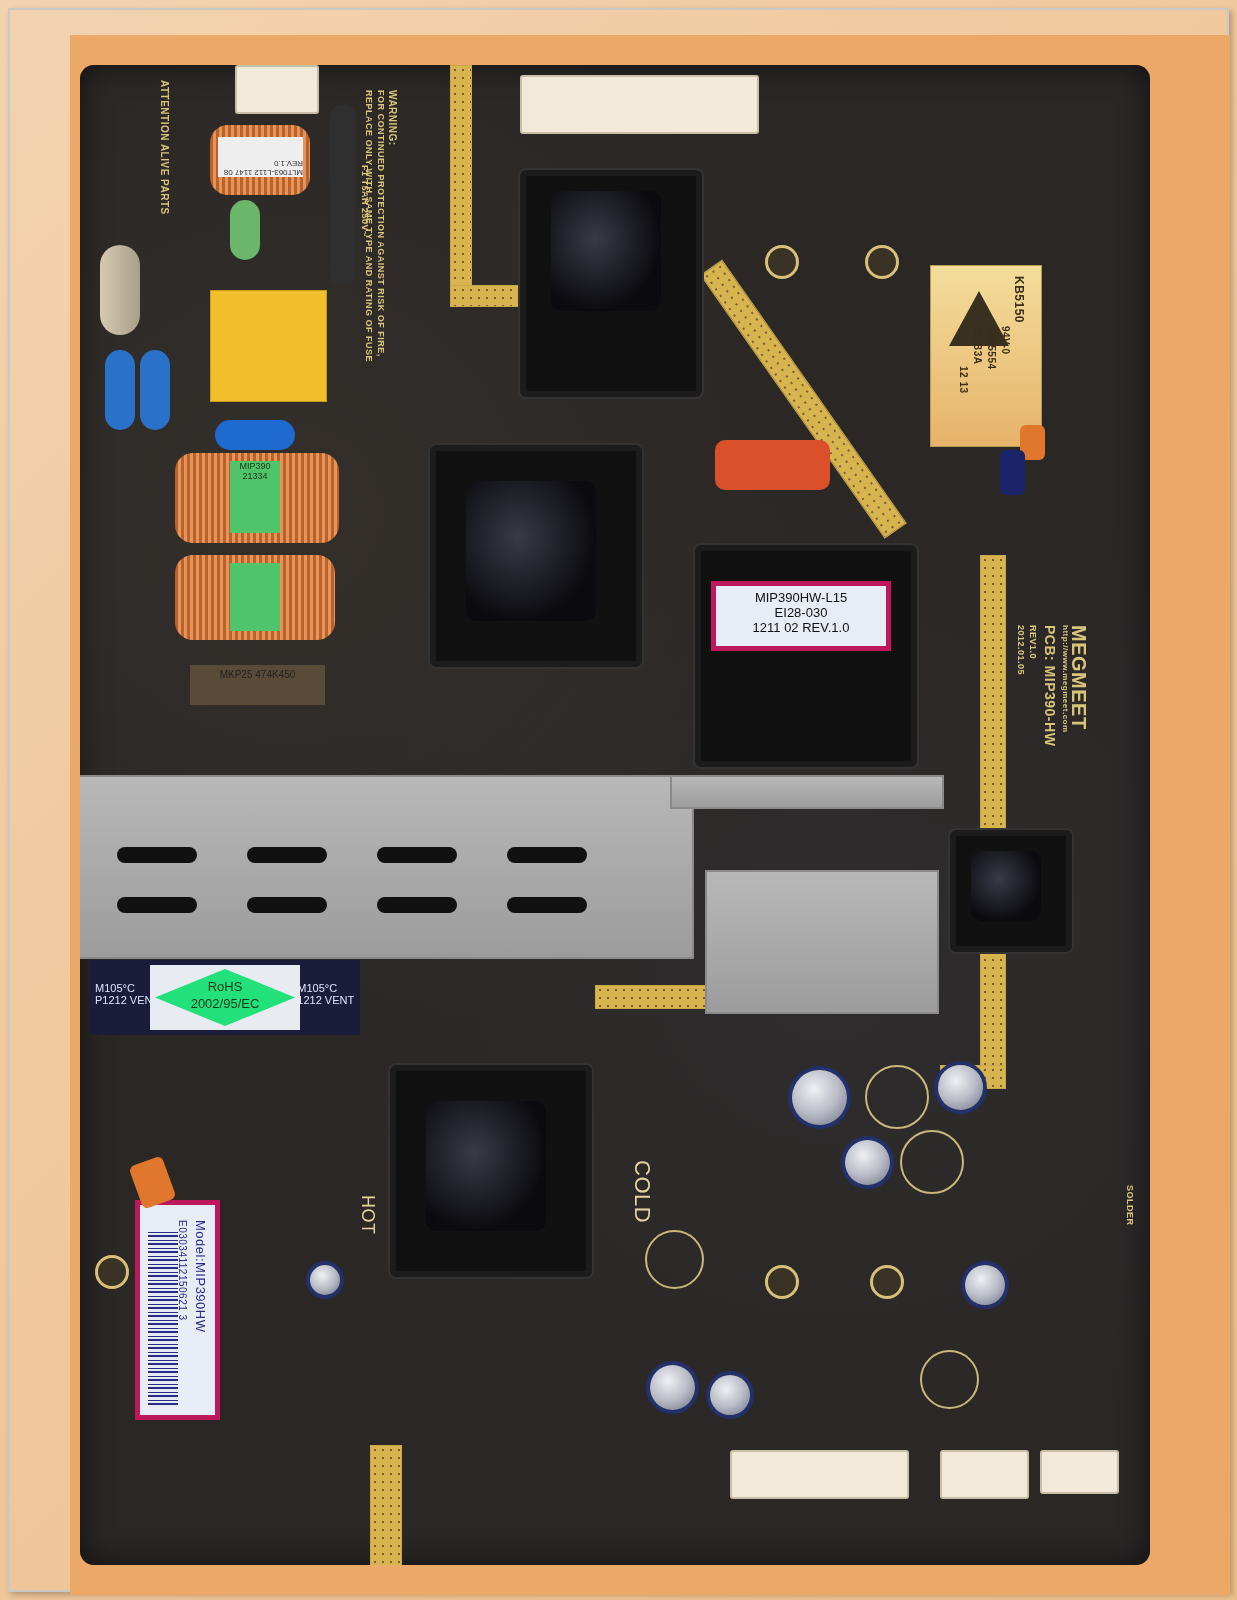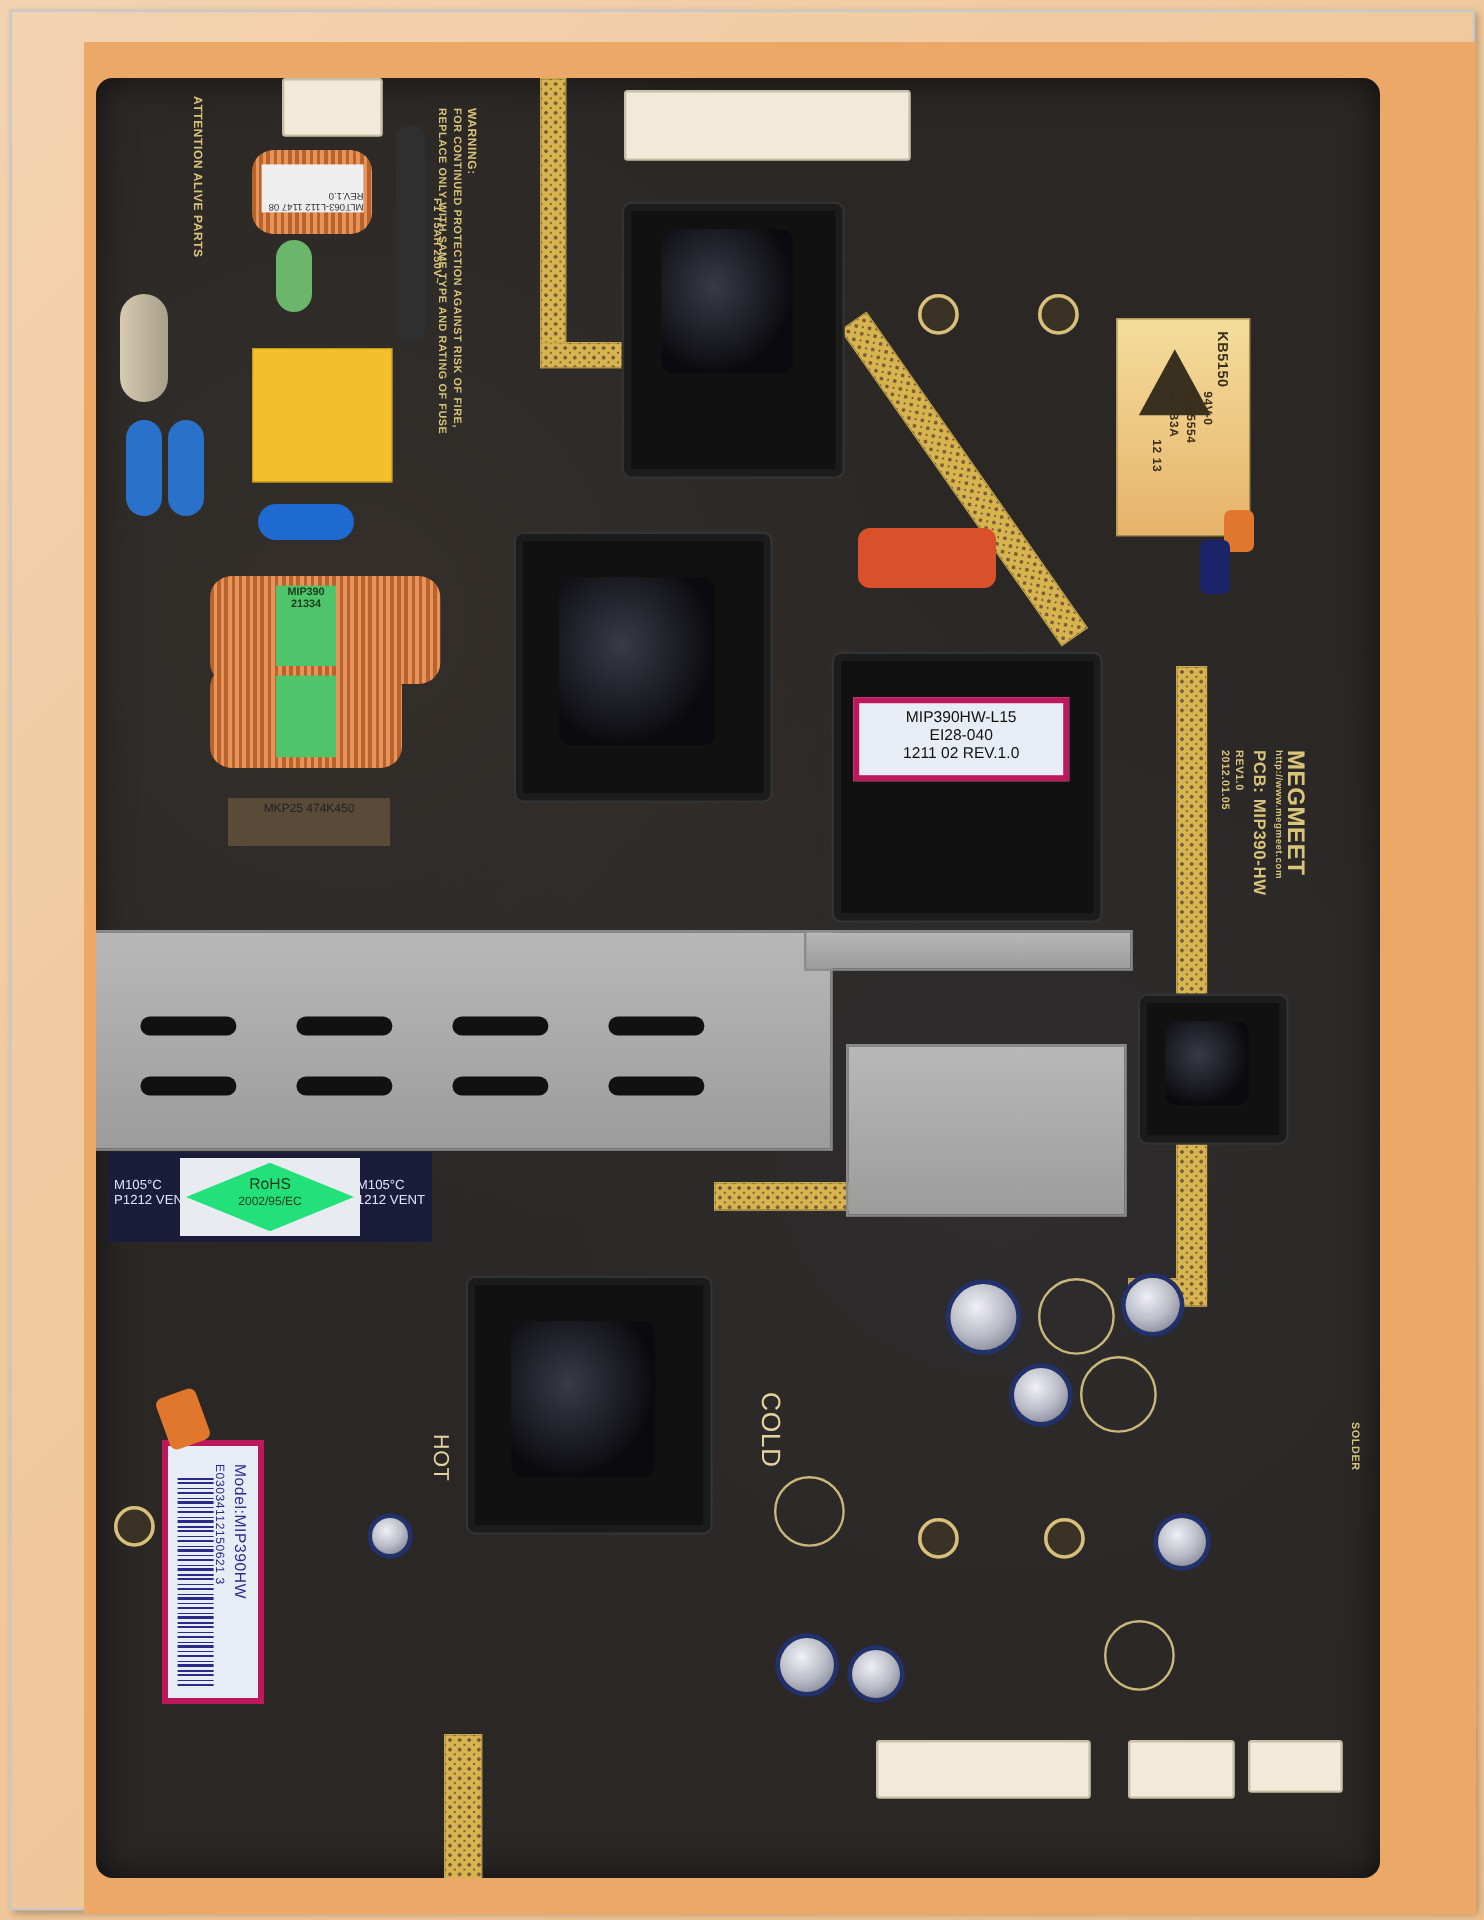--- a/index.html
+++ b/index.html
@@ -74,41 +74,41 @@
 
   <div class="abs" style="left:20px;top:180px;width:40px;height:90px;background:linear-gradient(90deg,#d6cab0,#a89f8a);border-radius:20px;"></div>
 
   <div class="abs" style="left:130px;top:225px;width:115px;height:110px;background:#f2c02c;border:1px solid #c99a18;"></div>
   <div class="abs" style="left:150px;top:135px;width:30px;height:60px;background:#6bb66a;border-radius:15px;"></div>
 
   <div class="abs" style="left:25px;top:285px;width:30px;height:80px;background:#2a72c9;border-radius:15px;"></div>
   <div class="abs" style="left:60px;top:285px;width:30px;height:80px;background:#2a72c9;border-radius:15px;"></div>
   <div class="abs" style="left:135px;top:355px;width:80px;height:30px;background:#1f6ad0;border-radius:15px;"></div>
 
-  <div class="toroid" style="left:95px;top:415px;width:192px;height:90px;font-weight:bold;">
+  <div class="toroid" style="left:95px;top:388px;width:164px;height:90px;">
     <div class="band" style="left:55px;top:8px;width:50px;height:72px;">MIP390 21334</div>
   </div>
   <div class="toroid" style="left:95px;top:490px;width:160px;height:85px;">
     <div class="band" style="left:55px;top:8px;width:50px;height:68px;"></div>
   </div>
 
   <div class="abs" style="left:110px;top:600px;width:135px;height:40px;background:#5a4a38;color:#222;font-size:10px;text-align:center;padding-top:4px;box-sizing:border-box;">MKP25 474K450</div>
 
   <div class="transformer" style="left:350px;top:380px;width:200px;height:210px;">
     <div class="coil-core" style="left:30px;top:30px;width:130px;height:140px;"></div>
   </div>
 
   <div class="transformer" style="left:440px;top:105px;width:170px;height:215px;">
     <div class="coil-core" style="left:25px;top:15px;width:110px;height:120px;"></div>
   </div>
 
   <div class="transformer" style="left:615px;top:480px;width:210px;height:210px;">
     <div class="label-card" style="left:10px;top:30px;width:180px;height:70px;padding:4px 8px;box-sizing:border-box;">
       <div style="font-size:13px;color:#111;text-align:center;">MIP390HW-L15</div>
-      <div style="font-size:13px;color:#111;text-align:center;">EI28-040</div>
+      <div style="font-size:13px;color:#111;text-align:center;">EI28-030</div>
       <div style="font-size:13px;color:#111;text-align:center;">1211 02 REV.1.0</div>
     </div>
   </div>
 
   <div class="abs" style="left:635px;top:375px;width:115px;height:50px;background:#d9502a;border-radius:10px;"></div>
 
   <div class="silk vert" style="left:1010px;top:560px;font-size:20px;">MEGMEET</div>
   <div class="silk vert" style="left:990px;top:560px;font-size:8px;">http://www.megmeet.com</div>
   <div class="silk vert" style="left:978px;top:560px;font-size:14px;">PCB: MIP390-HW</div>
   <div class="silk vert" style="left:958px;top:560px;font-size:9px;">REV1.0</div>
@@ -131,21 +131,21 @@
     <div class="coil-core" style="left:15px;top:15px;width:70px;height:70px;"></div>
   </div>
 
   <div class="abs" style="left:10px;top:895px;width:270px;height:75px;background:#1a1c3a;color:#dfe3ff;font-size:11px;">
     <div class="abs" style="left:5px;top:22px;width:70px;">M105°C P1212 VENT</div>
     <div class="abs" style="left:200px;top:22px;width:70px;">KM105°C P1212 VENT</div>
   </div>
   <div class="abs" style="left:70px;top:900px;width:150px;height:65px;background:#e8ecf0;">
     <div class="abs" style="left:5px;top:4px;width:140px;height:57px;background:#22e07a;clip-path:polygon(50% 0,100% 50%,50% 100%,0 50%);"></div>
     <div class="abs" style="left:0;top:14px;width:150px;text-align:center;font-size:13px;color:#1a3a1a;">RoHS</div>
-    <div class="abs" style="left:0;top:31px;width:150px;text-align:center;font-size:10px;color:#1a3a1a;">2002/95/EC</div>
+    <div class="abs" style="left:0;top:31px;width:150px;text-align:center;font-size:13px;color:#1a3a1a;">2002/95/EC</div>
   </div>
 
   <div class="transformer" style="left:310px;top:1000px;width:190px;height:200px;">
     <div class="coil-core" style="left:30px;top:30px;width:120px;height:130px;"></div>
   </div>
 
   <div class="silk vert" style="left:575px;top:1095px;font-size:22px;color:#e4d3a0;font-weight:normal;">COLD</div>
   <div class="silk vert" style="left:298px;top:1130px;font-size:18px;color:#e4d3a0;font-weight:normal;">HOT</div>
   <div class="silk vert" style="left:1055px;top:1120px;font-size:9px;">SOLDER</div>
 

